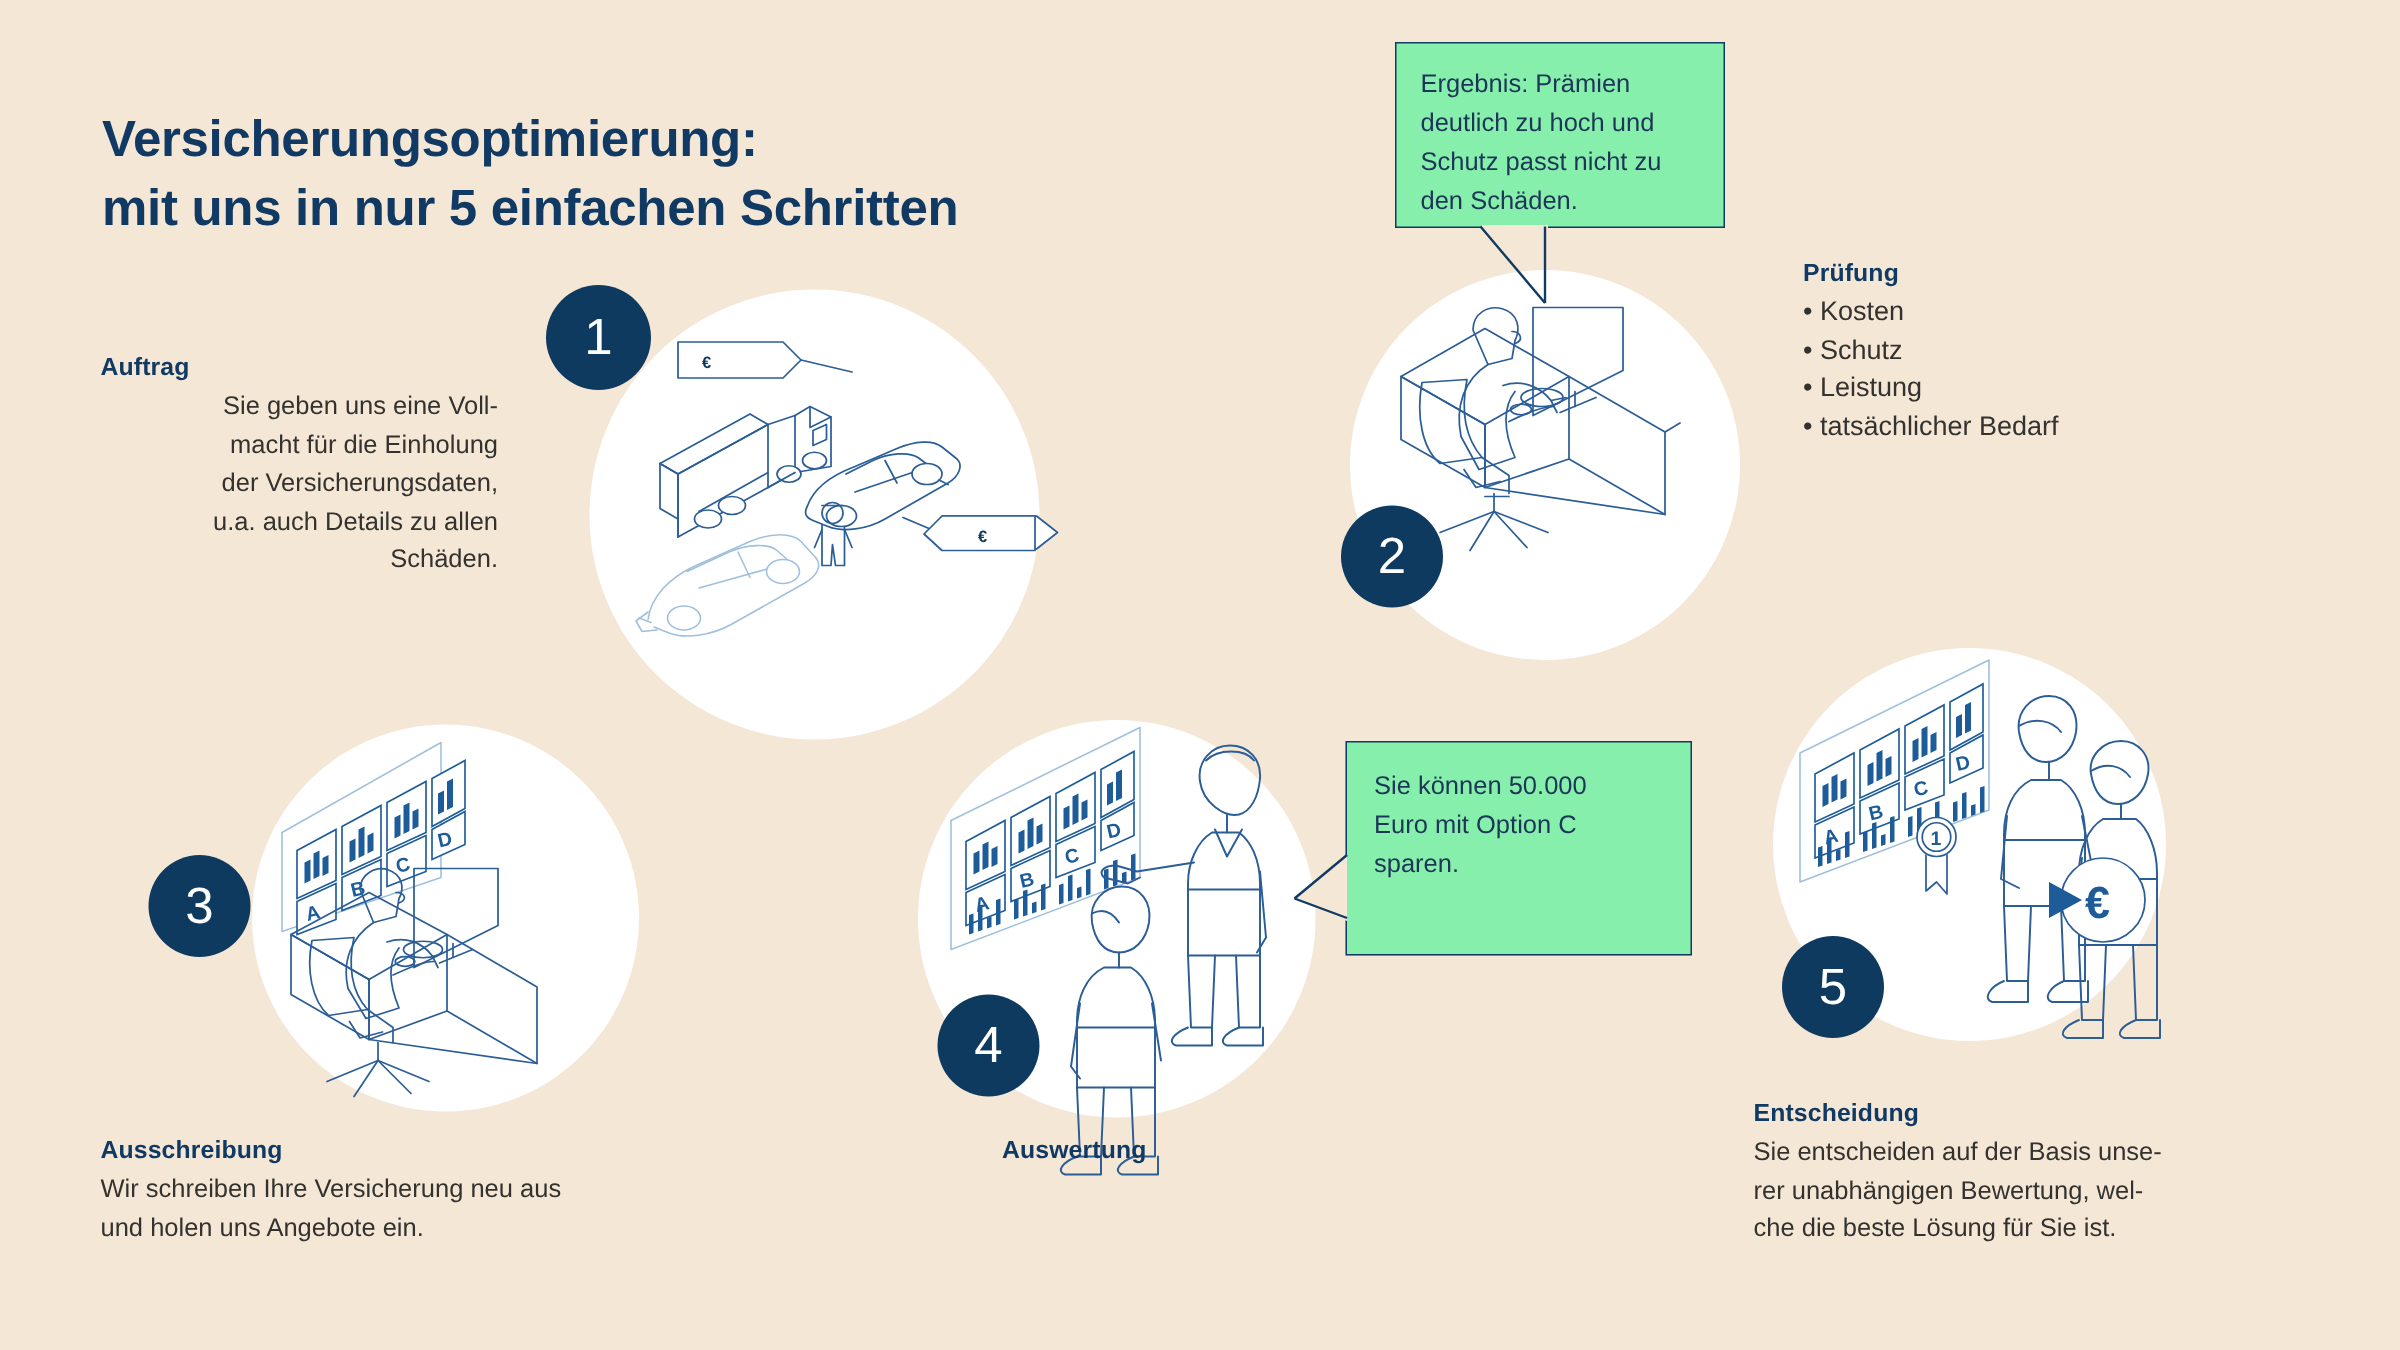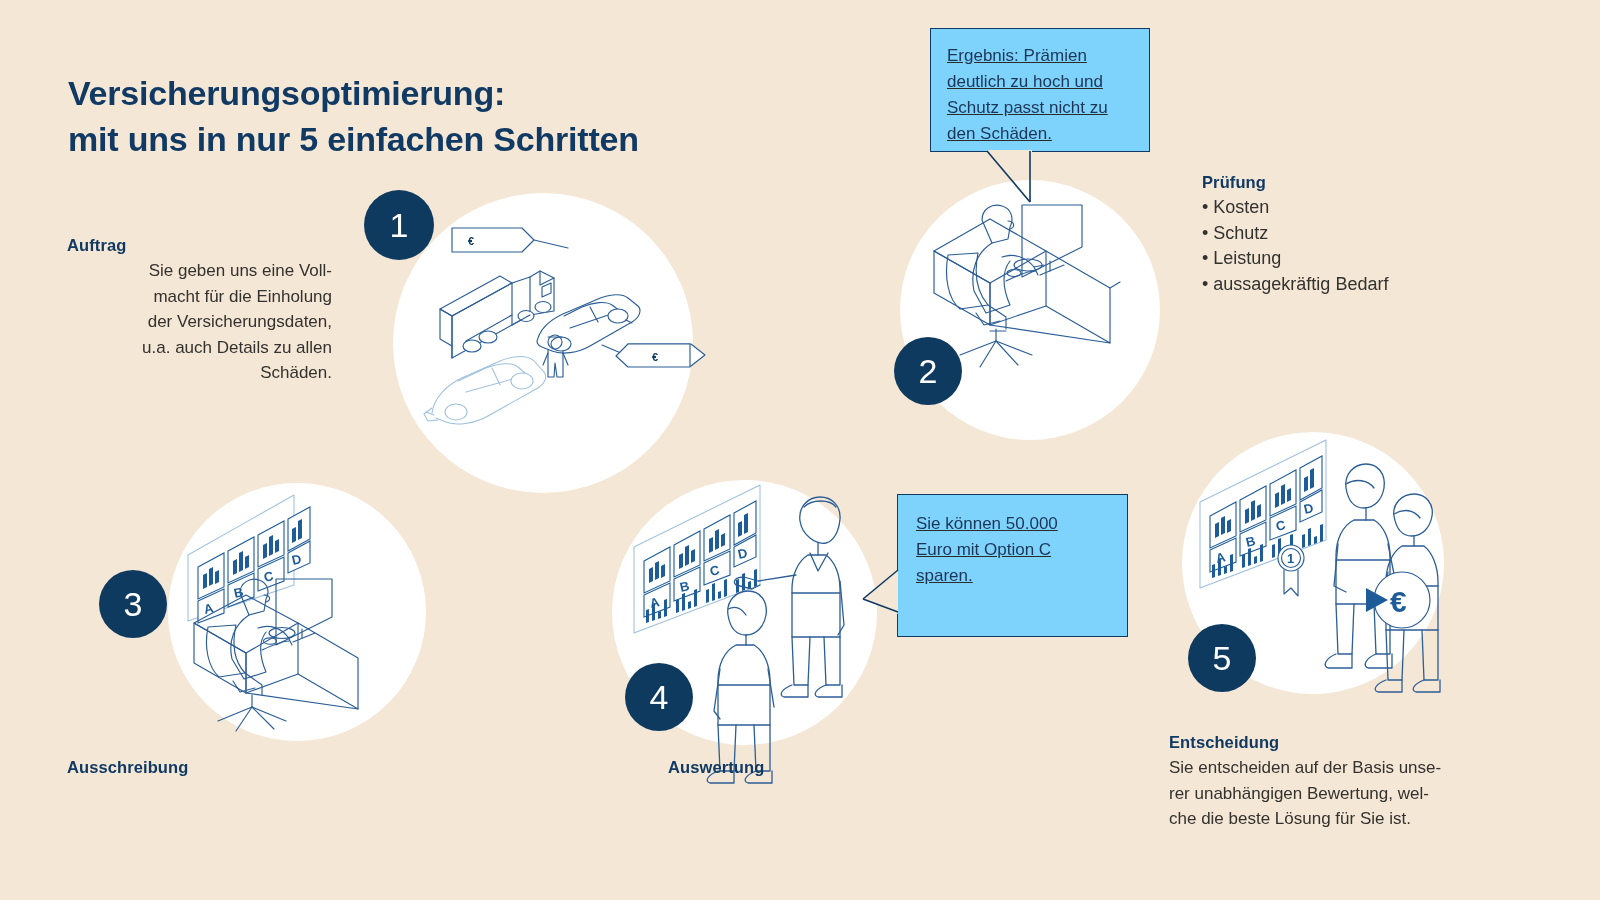--- a/index.html
+++ b/index.html
@@ -53,24 +53,23 @@
   .block ul{margin:0;padding:0;list-style:none;}
   .block ul li{
     font-size:18px;line-height:25.5px;color:#33322f;
   }
   .block ul li:before{content:"\2022\00a0";}
 
   
   .bubble{
     position:absolute;
     border:1.6px solid #103a63;
-    background:#7dd3fc;
+    background:#86efac;
     box-sizing:border-box;
     z-index:8;
-    text-decoration:underline;
   }
   .bubble p{
     margin:0;
     font-size:17px;line-height:26px;color:#1d3557;
   }
   .tail{position:absolute;z-index:9;overflow:visible;}
 
   
   .ill{position:absolute;z-index:5;}
   .ill svg{display:block;overflow:visible;}
@@ -219,21 +218,21 @@
   <div class="badge" style="left:894px;top:337px;width:68px;height:68px;">
     <span>2</span>
   </div>
 
   <div class="block" style="left:1202px;top:173px;width:300px;">
     <h3>Prüfung</h3>
     <ul>
       <li>Kosten</li>
       <li>Schutz</li>
       <li>Leistung</li>
-      <li>aussagekräftig Bedarf</li>
+      <li>tatsächlicher Bedarf</li>
     </ul>
   </div>
 
   <div class="bubble" style="left:930px;top:28px;width:220px;height:124px;padding:14px 16px 0 16px;">
     <p style="white-space:pre-line;">Ergebnis: Prämien
 deutlich zu hoch und
 Schutz passt nicht zu
 den Schäden.</p>
   </div>
   <svg class="tail" style="left:986px;top:150px;" width="80" height="60">
@@ -317,20 +316,22 @@
       </g>
     </svg>
   </div>
 
   <div class="badge" style="left:99px;top:570px;width:68px;height:68px;">
     <span>3</span>
   </div>
 
   <div class="block" style="left:67px;top:758px;width:440px;">
     <h3>Ausschreibung</h3>
+    <p style="white-space:pre-line;">Wir schreiben Ihre Versicherung neu aus
+und holen uns Angebote ein.</p>
   </div>
 
   <div class="blob" style="left:612px;top:480px;width:265px;height:265px;"></div>
 
   <div class="ill" style="left:632px;top:485px;">
     <svg width="250" height="250" viewBox="0 0 250 250">
 
       <g>
         <path class="sl" d="M2 62 L128 0 L128 100 L2 148 Z"></path>
         <g>

